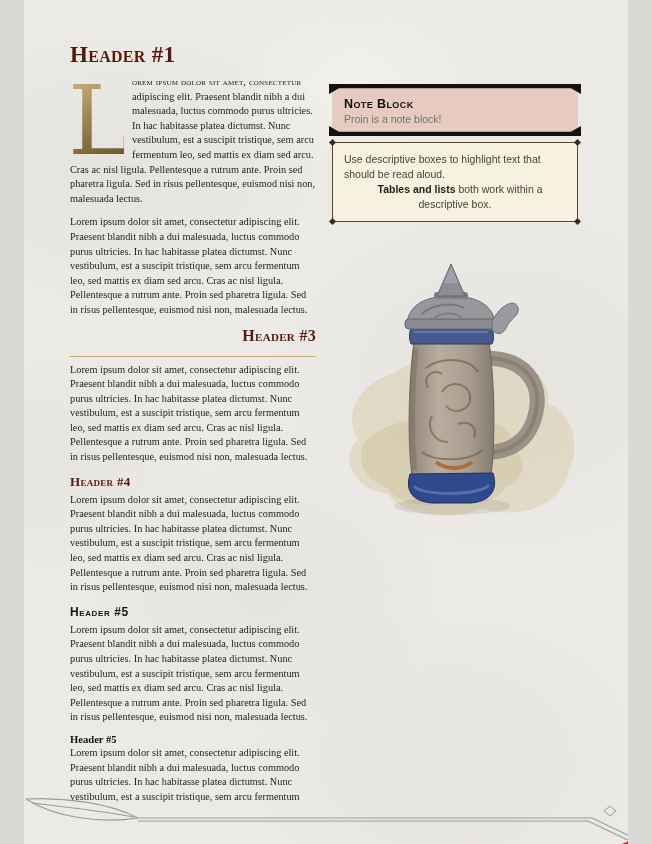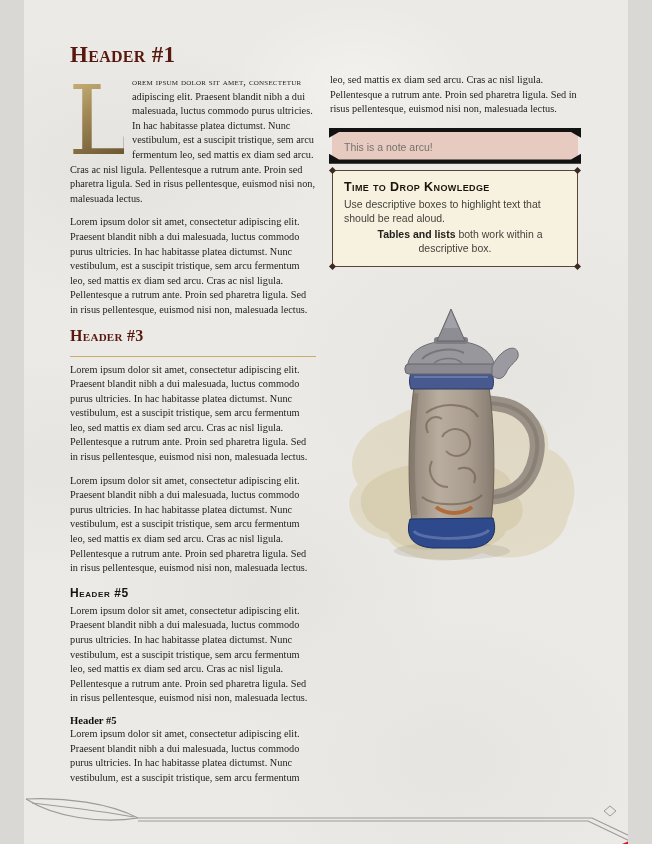--- a/index.html
+++ b/index.html
@@ -16,21 +16,21 @@
     font-family:"Liberation Serif","DejaVu Serif",serif; color:#1d1d1d;
   }
   .columns { display:flex; gap:14px; padding:42px 48px 0 46px; }
   .col { width:272px; }
   .col-right { padding-top:31px; }
 
   p.body { font-size:10.3px; line-height:14.6px; margin:0 0 9px; }
   .h1, .h2, .h3, .h4 { font-variant:small-caps; color:#58180D; font-weight:bold; letter-spacing:.3px; }
   .h1 { font-size:23px; margin:0 0 7px; }
   .h2 { font-size:22px; margin:6px 0 5px; }
-  .h3 { font-size:16px; margin:9px 0 6px; border-bottom:1.6px solid #C9AD6A; padding-bottom:11px; }
+  .h3 { font-size:16px; margin:9px 0 6px; border-bottom:1.6px solid #C9AD6A; padding-bottom:11px;text-align:right; }
   .h4 { font-size:13px; margin:8px 0 3px; }
   .h5 { font-family:"Liberation Sans","DejaVu Sans",sans-serif; font-variant:small-caps;
         font-size:12px; letter-spacing:.6px; color:#141414; margin:10px 0 4px; font-weight:bold; }
   .h6 { font-size:10.6px; margin:8px 0 1px; color:#101010; font-weight:bold; }
 
   .lead-caps { font-variant:small-caps; letter-spacing:.2px; }
   .dropcap {
     float:left; font-family:"DejaVu Serif",serif; font-size:96px; line-height:82px;
     width:56px; margin:5px 8px 0 -2px;
     background:linear-gradient(155deg,#c5ad74 5%,#9b8352 45%,#6b5530 95%);
@@ -69,44 +69,44 @@
 
     <div class="col col-left">
       <div class="h1">Header #1</div>
       <p class="body"><span class="dropcap">L</span><span class="lead-caps">orem ipsum dolor sit amet, consectetur</span><span> adipiscing elit. Praesent blandit nibh a dui malesuada, luctus commodo purus ultricies. In hac habitasse platea dictumst. Nunc vestibulum, est a suscipit tristique, sem arcu fermentum leo, sed mattis ex diam sed arcu. Cras ac nisl ligula. Pellentesque a rutrum ante. Proin sed pharetra ligula. Sed in risus pellentesque, euismod nisi non, malesuada lectus.</span></p>
 
       <p class="body">Lorem ipsum dolor sit amet, consectetur adipiscing elit. Praesent blandit nibh a dui malesuada, luctus commodo purus ultricies. In hac habitasse platea dictumst. Nunc vestibulum, est a suscipit tristique, sem arcu fermentum leo, sed mattis ex diam sed arcu. Cras ac nisl ligula. Pellentesque a rutrum ante. Proin sed pharetra ligula. Sed in risus pellentesque, euismod nisi non, malesuada lectus.</p>
 
       <div class="h3">Header #3</div>
       <p class="body">Lorem ipsum dolor sit amet, consectetur adipiscing elit. Praesent blandit nibh a dui malesuada, luctus commodo purus ultricies. In hac habitasse platea dictumst. Nunc vestibulum, est a suscipit tristique, sem arcu fermentum leo, sed mattis ex diam sed arcu. Cras ac nisl ligula. Pellentesque a rutrum ante. Proin sed pharetra ligula. Sed in risus pellentesque, euismod nisi non, malesuada lectus.</p>
 
+      <div class="h4">Header #4</div>
       <p class="body">Lorem ipsum dolor sit amet, consectetur adipiscing elit. Praesent blandit nibh a dui malesuada, luctus commodo purus ultricies. In hac habitasse platea dictumst. Nunc vestibulum, est a suscipit tristique, sem arcu fermentum leo, sed mattis ex diam sed arcu. Cras ac nisl ligula. Pellentesque a rutrum ante. Proin sed pharetra ligula. Sed in risus pellentesque, euismod nisi non, malesuada lectus.</p>
 
       <div class="h5">Header #5</div>
       <p class="body">Lorem ipsum dolor sit amet, consectetur adipiscing elit. Praesent blandit nibh a dui malesuada, luctus commodo purus ultricies. In hac habitasse platea dictumst. Nunc vestibulum, est a suscipit tristique, sem arcu fermentum leo, sed mattis ex diam sed arcu. Cras ac nisl ligula. Pellentesque a rutrum ante. Proin sed pharetra ligula. Sed in risus pellentesque, euismod nisi non, malesuada lectus.</p>
 
       <div class="h6">Header #5</div>
       <p class="body">Lorem ipsum dolor sit amet, consectetur adipiscing elit. Praesent blandit nibh a dui malesuada, luctus commodo purus ultricies. In hac habitasse platea dictumst. Nunc vestibulum, est a suscipit tristique, sem arcu fermentum</p>
     </div>
 
     <div class="col col-right">
-      <p class="body">leo, sed mattis ex diam sed arcu. Cras ac nisl ligula. Pellentesque a rutrum ante. Proin sed pharetra ligula. Sed in risus pellentesque, euismod nisi non, malesuada lectus.</p>
 
       <div class="note">
         <span class="bar bar-top"></span>
-        <p class="note-text">This is a note arcu!</p>
+        <p class="note-title">Note Block</p>
+        <p class="note-text">Proin is a note block!</p>
         <span class="bar bar-bottom"></span>
       </div>
 
       <div class="descriptive">
         <span class="corner corner-tl"></span>
         <span class="corner corner-tr"></span>
         <span class="corner corner-bl"></span>
         <span class="corner corner-br"></span>
-        <p class="desc-title">Time to Drop Knowledge</p>
         <p class="desc-text">Use descriptive boxes to highlight text that should be read aloud.</p>
         <p class="desc-text indent"><b>Tables and lists</b><span> both work within a descriptive box.</span></p>
       </div>
 
       <div class="illustration">
         <svg width="250" height="270" viewBox="0 0 250 270">
           <defs>
             <linearGradient id="steinBody" x1="0" y1="0" x2="1" y2="0">
               <stop offset="0" stop-color="#8f8478"></stop>
               <stop offset="0.35" stop-color="#b9ad9f"></stop>

